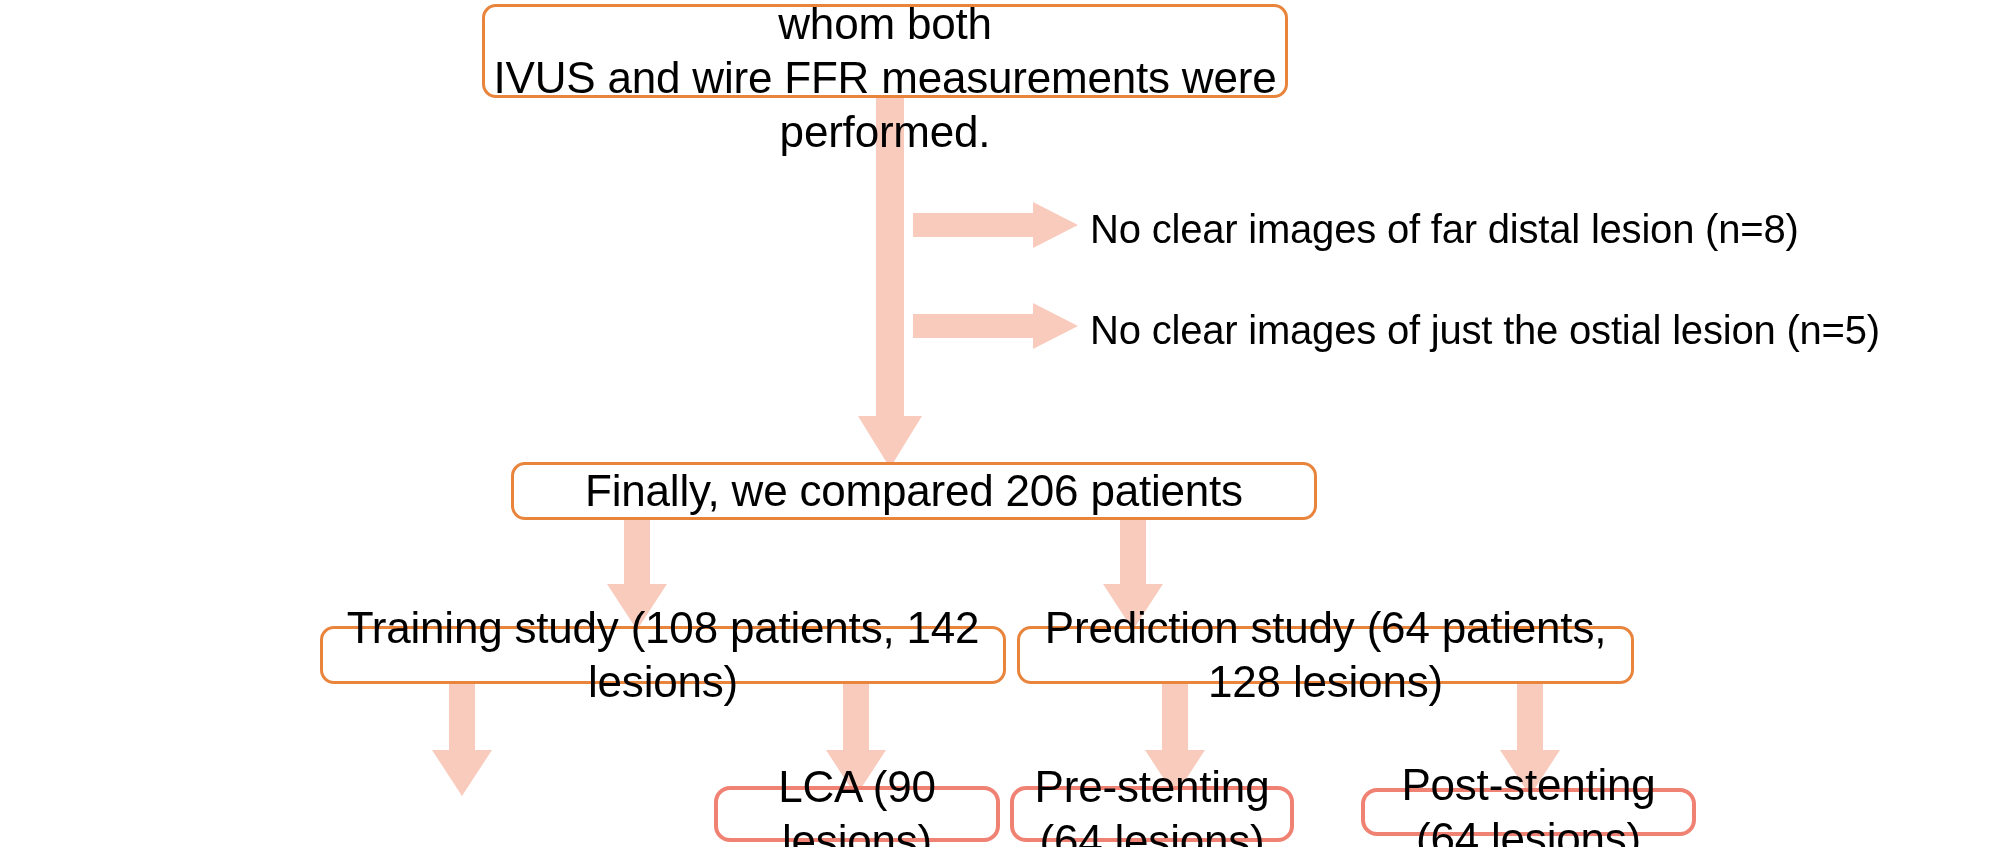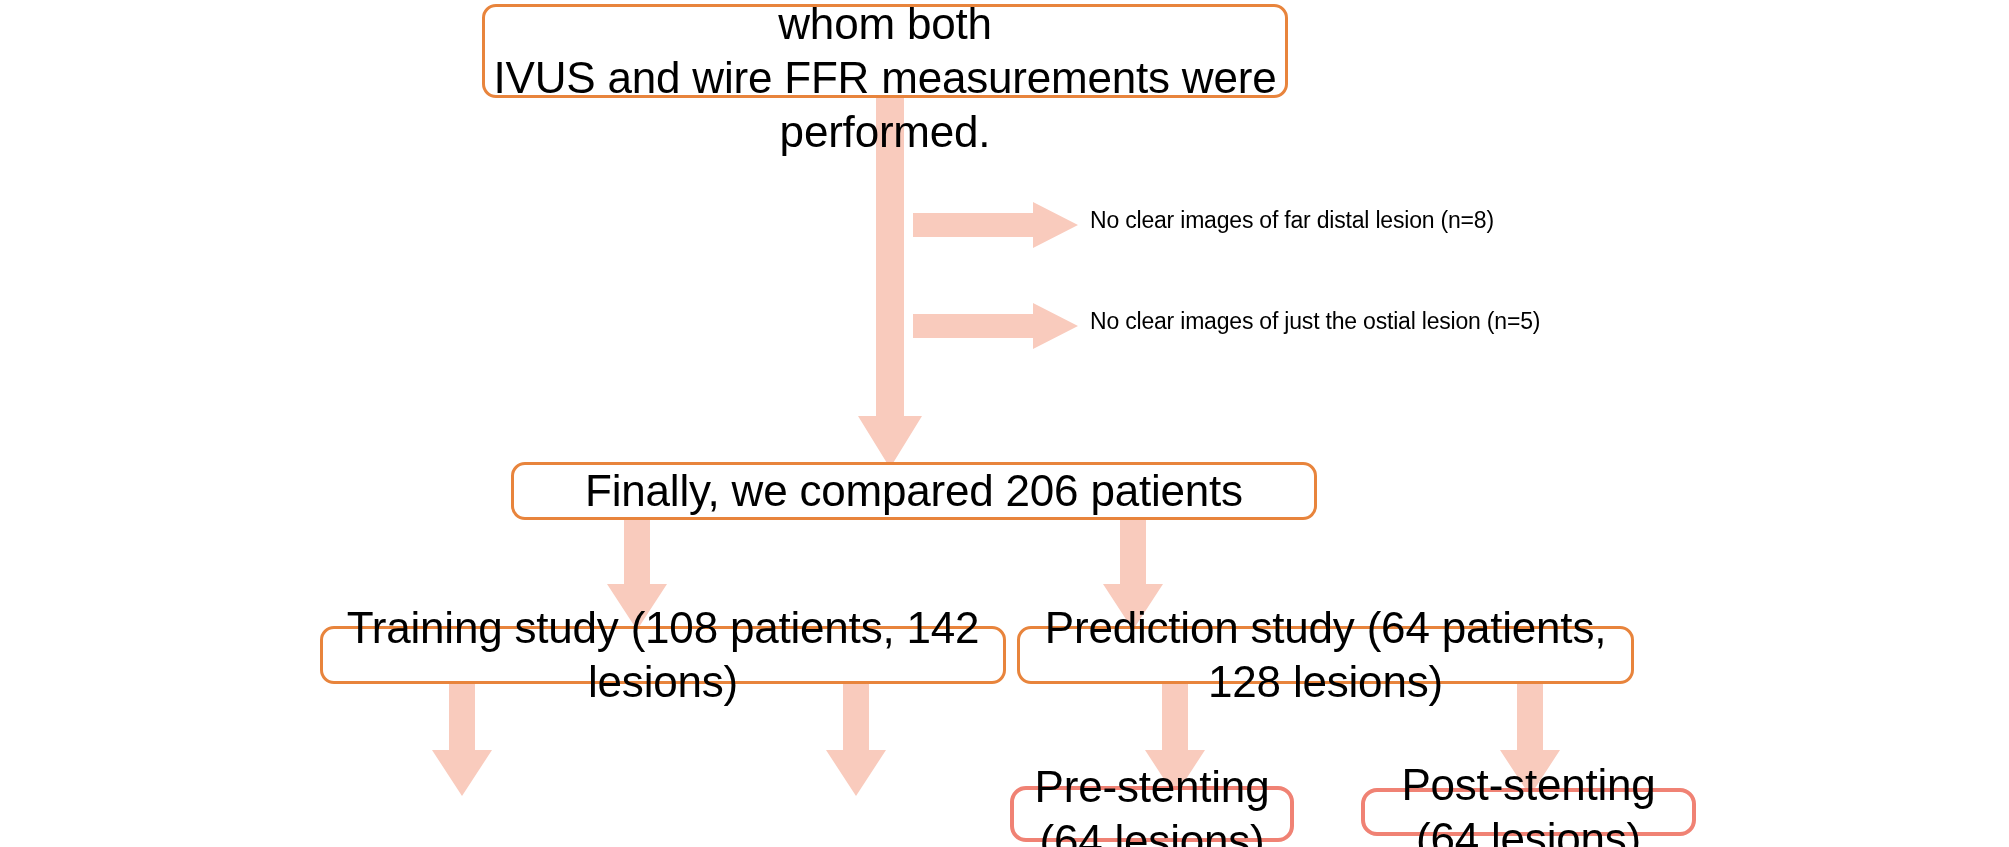--- a/index.html
+++ b/index.html
@@ -53,21 +53,21 @@
   
   .arrow {
     position: absolute;
     pointer-events: none;
   }
   .arrow svg { display: block; }
 
   
   .annotation {
     position: absolute;
-    font-size: 23px;
+    font-size: 40px;
     letter-spacing: -0.2px;
     white-space: nowrap;
     color: #000000;
   }
 </style>
 </head>
 <body>
 
 <div id="canvas">
 
@@ -136,20 +136,23 @@
 
   <div class="node level-orange" style="left:320px; top:626px; width:686px; height:58px;">
     <span class="node-label">Training study (108 patients, 142 lesions)</span>
   </div>
 
   <div class="node level-orange" style="left:1017px; top:626px; width:617px; height:58px;">
     <span class="node-label">Prediction study (64 patients, 128 lesions)</span>
   </div>
 
 
+  <div class="node level-red" style="left:714px; top:786px; width:286px; height:56px;">
+    <span class="node-label">LCA (90 lesions)</span>
+  </div>
 
   <div class="node level-red" style="left:1010px; top:786px; width:284px; height:56px;">
     <span class="node-label">Pre-stenting (64 lesions)</span>
   </div>
 
   <div class="node level-red" style="left:1361px; top:788px; width:335px; height:48px;">
     <span class="node-label">Post-stenting (64 lesions)</span>
   </div>
 
   <div class="annotation" style="left:1090px; top:207px;">No clear images of far distal lesion (n=8)</div>

